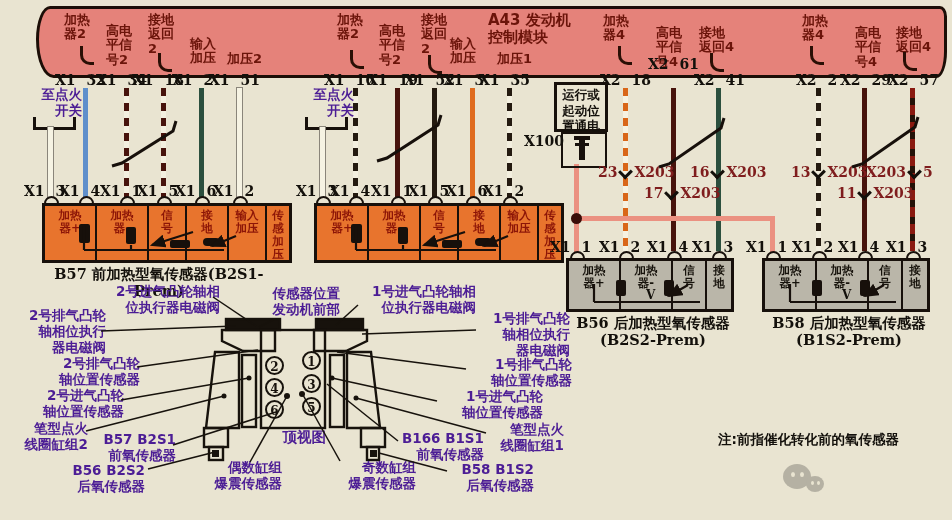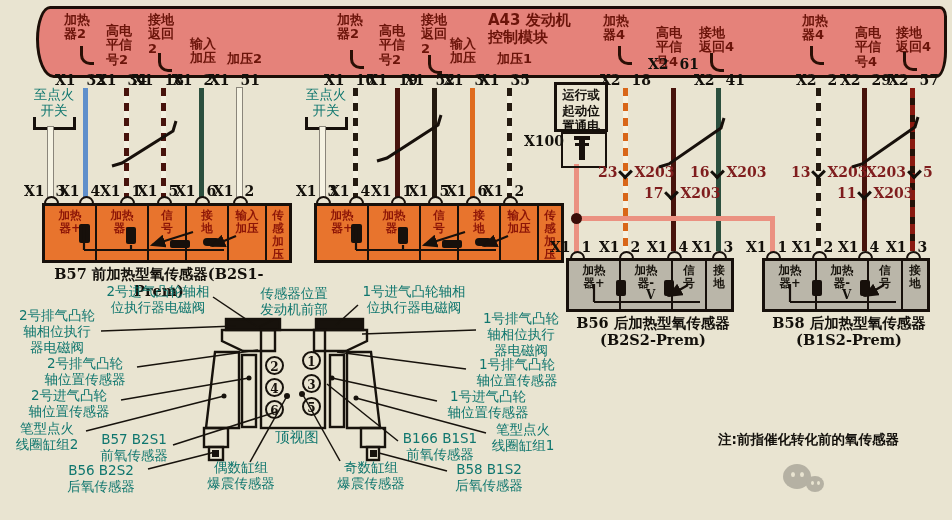--- a/index.html
+++ b/index.html
@@ -48,22 +48,22 @@
   
   .ignbr{position:absolute;width:37px;height:10px;border:3px solid #17100b;border-top:none;z-index:2}
   #power-box{left:554px;top:82px;width:54px;height:50px;background:#eae5d2;border:3px solid #17100b;
              font-weight:700;font-size:12.5px;line-height:1.25;text-align:center;color:#13100b;z-index:3;
              white-space:pre-line;box-sizing:border-box;padding-top:2px}
   #fuse-frame{left:561px;top:132px;width:42px;height:32px;border:2.5px solid #17100b;z-index:3}
   .x203{position:absolute;display:flex;align-items:center;gap:2px;z-index:4;
         font:700 14px "DejaVu Serif","DejaVu Sans",serif;color:#7f1d1d}
   .conn-ic{display:inline-block;width:8px;height:7px;border-left:3px solid #13100b;
            border-bottom:3px solid #13100b;transform:rotate(-45deg);margin:0 1px}
-  .el{position:absolute;font-weight:400;font-size:13.5px;color:#0f766e;line-height:1.18;
-      white-space:pre-line;text-align:center;z-index:4}
+  .el{position:absolute;font-weight:700;font-size:13.5px;color:#4c1d95;line-height:1.18;
+      white-space:pre-line;text-align:right;z-index:4}
   .cyl{position:absolute;width:19px;height:19px;border:2.2px solid #17120c;border-radius:50%;
        text-align:center;font:700 12px "DejaVu Serif",serif;line-height:19px;color:#17120c;z-index:4;
        box-sizing:border-box;background:#e9e4d1}
   #note{font-weight:700;font-size:13.5px;color:#13100b;line-height:1.25;z-index:4}
   #note .l2{padding-left:15px}
   #watermark-text{font-weight:700;font-size:27px;color:#b5b1a3;letter-spacing:3px;z-index:4}
   .wm-bubble{position:absolute;background:#b5b1a3;border-radius:50%;z-index:4}
   .wm-eye{position:absolute;background:#e9e4d1;border-radius:50%;width:4px;height:5px}
   svg{display:block}
 </style>

